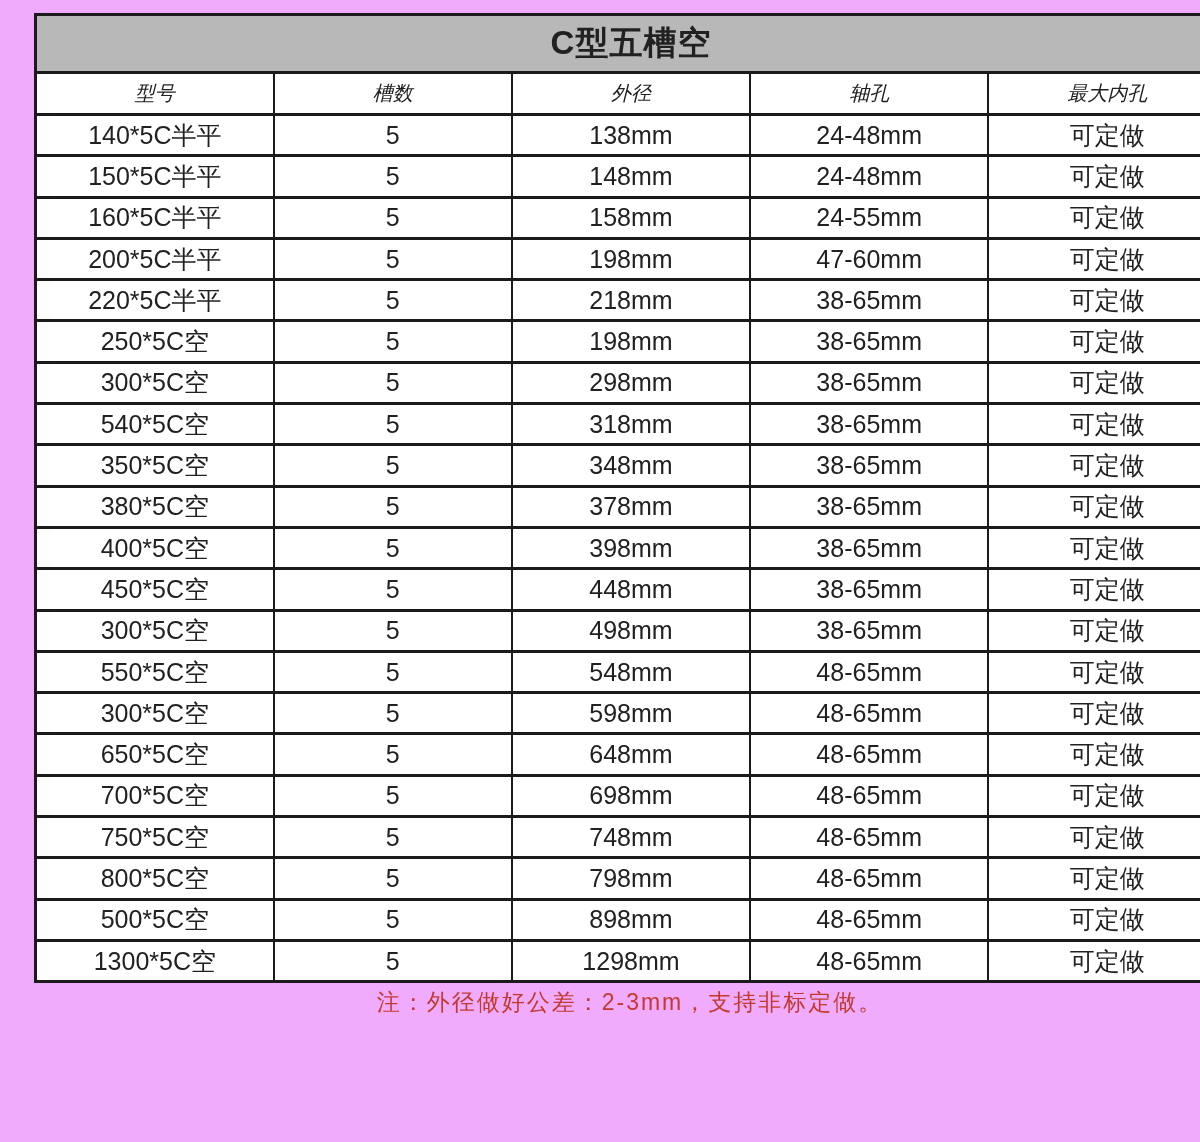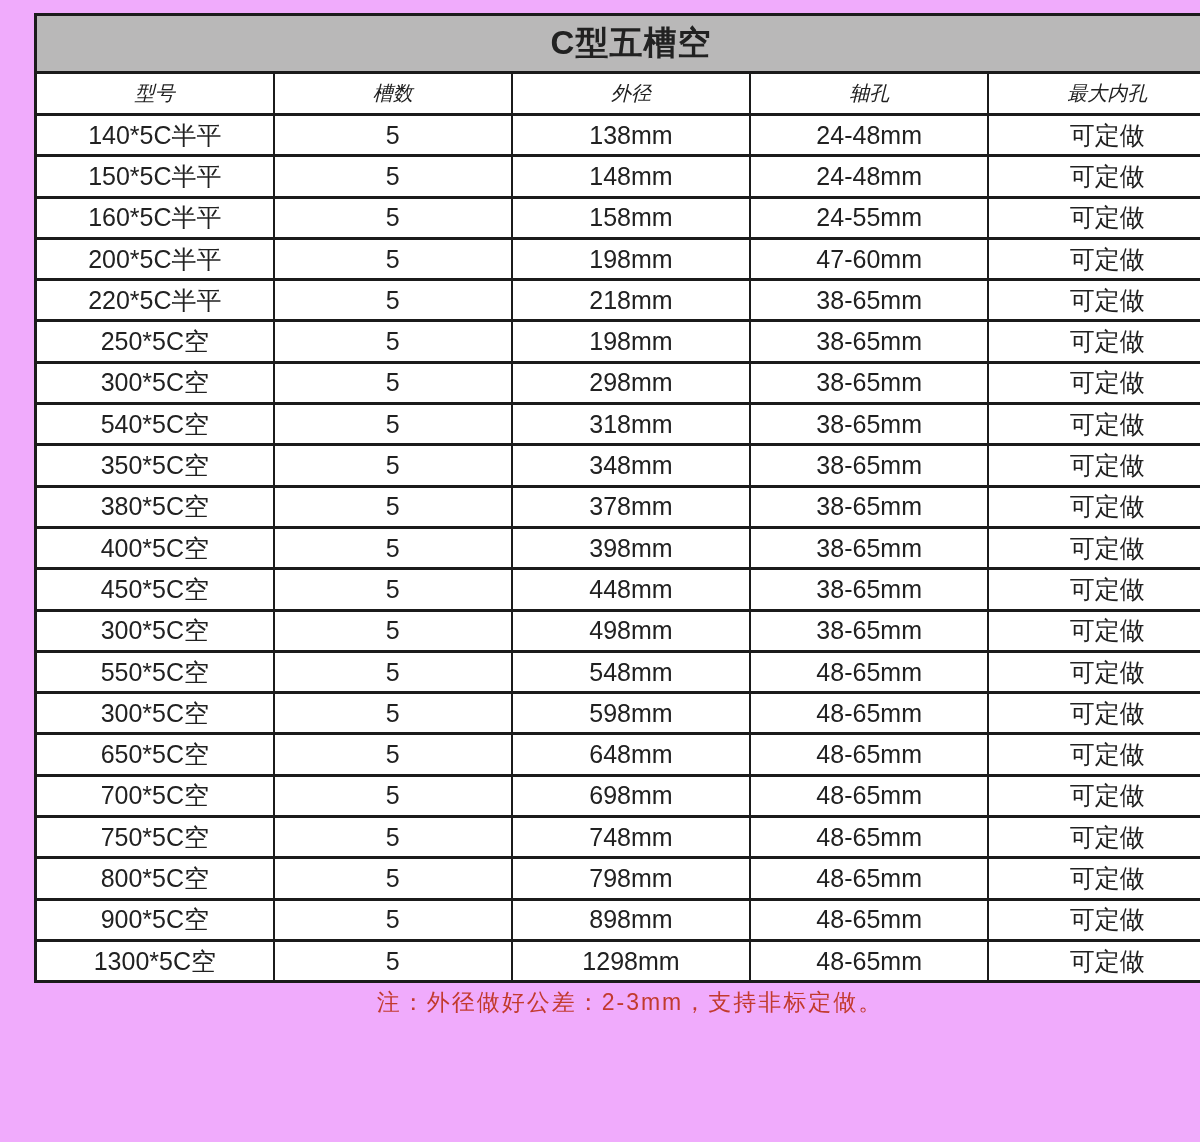--- a/index.html
+++ b/index.html
@@ -219,21 +219,21 @@
       <td>可定做</td>
     </tr>
         <tr class="data-row">
       <td>800*5C空</td>
       <td>5</td>
       <td>798mm</td>
       <td>48-65mm</td>
       <td>可定做</td>
     </tr>
         <tr class="data-row">
-      <td>900*5C空</td>
+      <td>500*5C空</td>
       <td>5</td>
       <td>898mm</td>
       <td>48-65mm</td>
       <td>可定做</td>
     </tr>
         <tr class="data-row">
       <td>1300*5C空</td>
       <td>5</td>
       <td>1298mm</td>
       <td>48-65mm</td>

